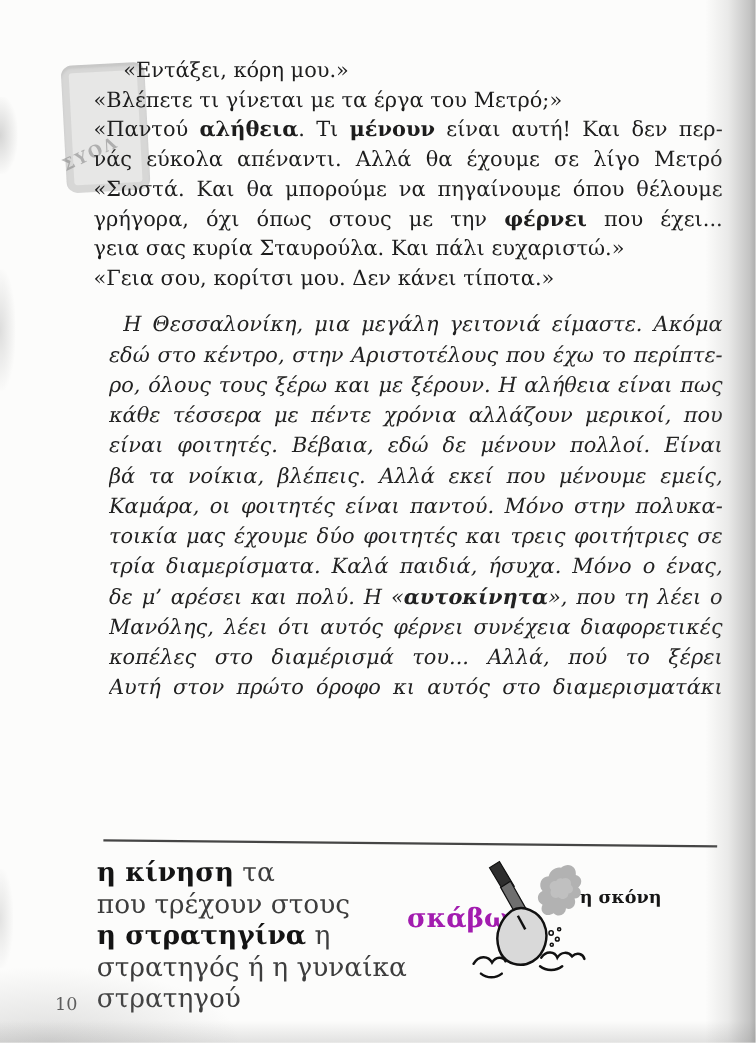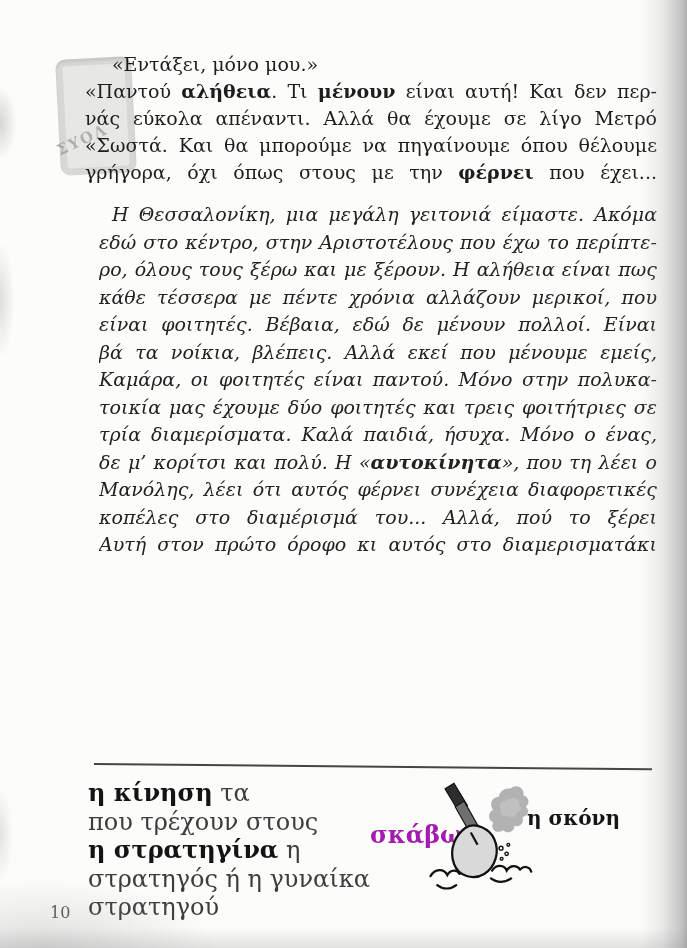--- a/index.html
+++ b/index.html
@@ -93,57 +93,60 @@
     font-size:24px; line-height:28.5px; color:#3d3d3d;
   }
   .definitions .line { height:28.5px; overflow:hidden; }
   .definitions .b { color:#141414; }
   .label-skavo {
     position:absolute; left:370px; top:820px;
     font-size:24px; font-weight:bold; color:#a21caf;
   }
   .label-skoni {
     position:absolute; left:527px; top:806px;
-    font-size:20px; font-weight:bold; color:#151515;
+    font-size:16px; font-weight:bold; color:#151515;
   }
   .shovel-svg { position:absolute; left:426px; top:782px; }
 
   .page-number {
     position:absolute; left:50px; top:903px;
     font-size:16px; color:#565656;
   }
 </style>
 </head>
 <body>
 
 <div class="scan-page">
 
   <div class="stamp">
     <span class="stamp-text">ΣΥΟΛ</span>
   </div>
 
   <div class="content">
     <div class="dialogue">
-        <div class="line ind"><span>«Εντάξει, μόνο μου.»</span></div>
+        <div class="line ind"><span>«Εντάξει, κόρη μου.»</span></div>
+        <div class="line"><span>«Βλέπετε τι γίνεται με τα έργα του Μετρό;»</span></div>
         <div class="line j"><span>«Παντού </span><span class="b">αλήθεια</span><span>. Τι </span><span class="b">μένουν</span><span> είναι αυτή! Και δεν περ-</span></div>
         <div class="line j"><span>νάς εύκολα απέναντι. Αλλά θα έχουμε σε λίγο Μετρό</span></div>
         <div class="line j"><span>«Σωστά. Και θα μπορούμε να πηγαίνουμε όπου θέλουμε</span></div>
         <div class="line j"><span>γρήγορα, όχι όπως στους με την </span><span class="b">φέρνει</span><span> που έχει... Λοιπόν,</span></div>
+        <div class="line"><span>γεια σας κυρία Σταυρούλα. Και πάλι ευχαριστώ.»</span></div>
+        <div class="line"><span>«Γεια σου, κορίτσι μου. Δεν κάνει τίποτα.»</span></div>
       </div>
     <div class="narrative">
         <div class="line j ind"><span>Η Θεσσαλονίκη, μια μεγάλη γειτονιά είμαστε. Ακόμα κι</span></div>
         <div class="line j"><span>εδώ στο κέντρο, στην Αριστοτέλους που έχω το περίπτε-</span></div>
         <div class="line j"><span>ρο, όλους τους ξέρω και με ξέρουν. Η αλήθεια είναι πως</span></div>
         <div class="line j"><span>κάθε τέσσερα με πέντε χρόνια αλλάζουν μερικοί, που</span></div>
         <div class="line j"><span>είναι φοιτητές. Βέβαια, εδώ δε μένουν πολλοί. Είναι ακρι-</span></div>
         <div class="line j"><span>βά τα νοίκια, βλέπεις. Αλλά εκεί που μένουμε εμείς, στην</span></div>
         <div class="line j"><span>Καμάρα, οι φοιτητές είναι παντού. Μόνο στην πολυκα-</span></div>
         <div class="line j"><span>τοικία μας έχουμε δύο φοιτητές και τρεις φοιτήτριες σε</span></div>
         <div class="line j"><span>τρία διαμερίσματα. Καλά παιδιά, ήσυχα. Μόνο ο ένας,</span></div>
-        <div class="line j"><span>δε μ’ κορίτσι και πολύ. Η «</span><span class="b">αυτοκίνητα</span><span>», που τη λέει ο</span></div>
+        <div class="line j"><span>δε μ’ αρέσει και πολύ. Η «</span><span class="b">αυτοκίνητα</span><span>», που τη λέει ο</span></div>
         <div class="line j"><span>Μανόλης, λέει ότι αυτός φέρνει συνέχεια διαφορετικές</span></div>
         <div class="line j"><span>κοπέλες στο διαμέρισμά του... Αλλά, πού το ξέρει εκείνη;</span></div>
         <div class="line j"><span>Αυτή στον πρώτο όροφο κι αυτός στο διαμερισματάκι της</span></div>
       </div>
   </div>
 
   <div class="footer-rule"></div>
 
   <div class="definitions">
       <div class="line"><span class="b">η κίνηση</span><span>  τα αυτοκίνητα</span></div>

